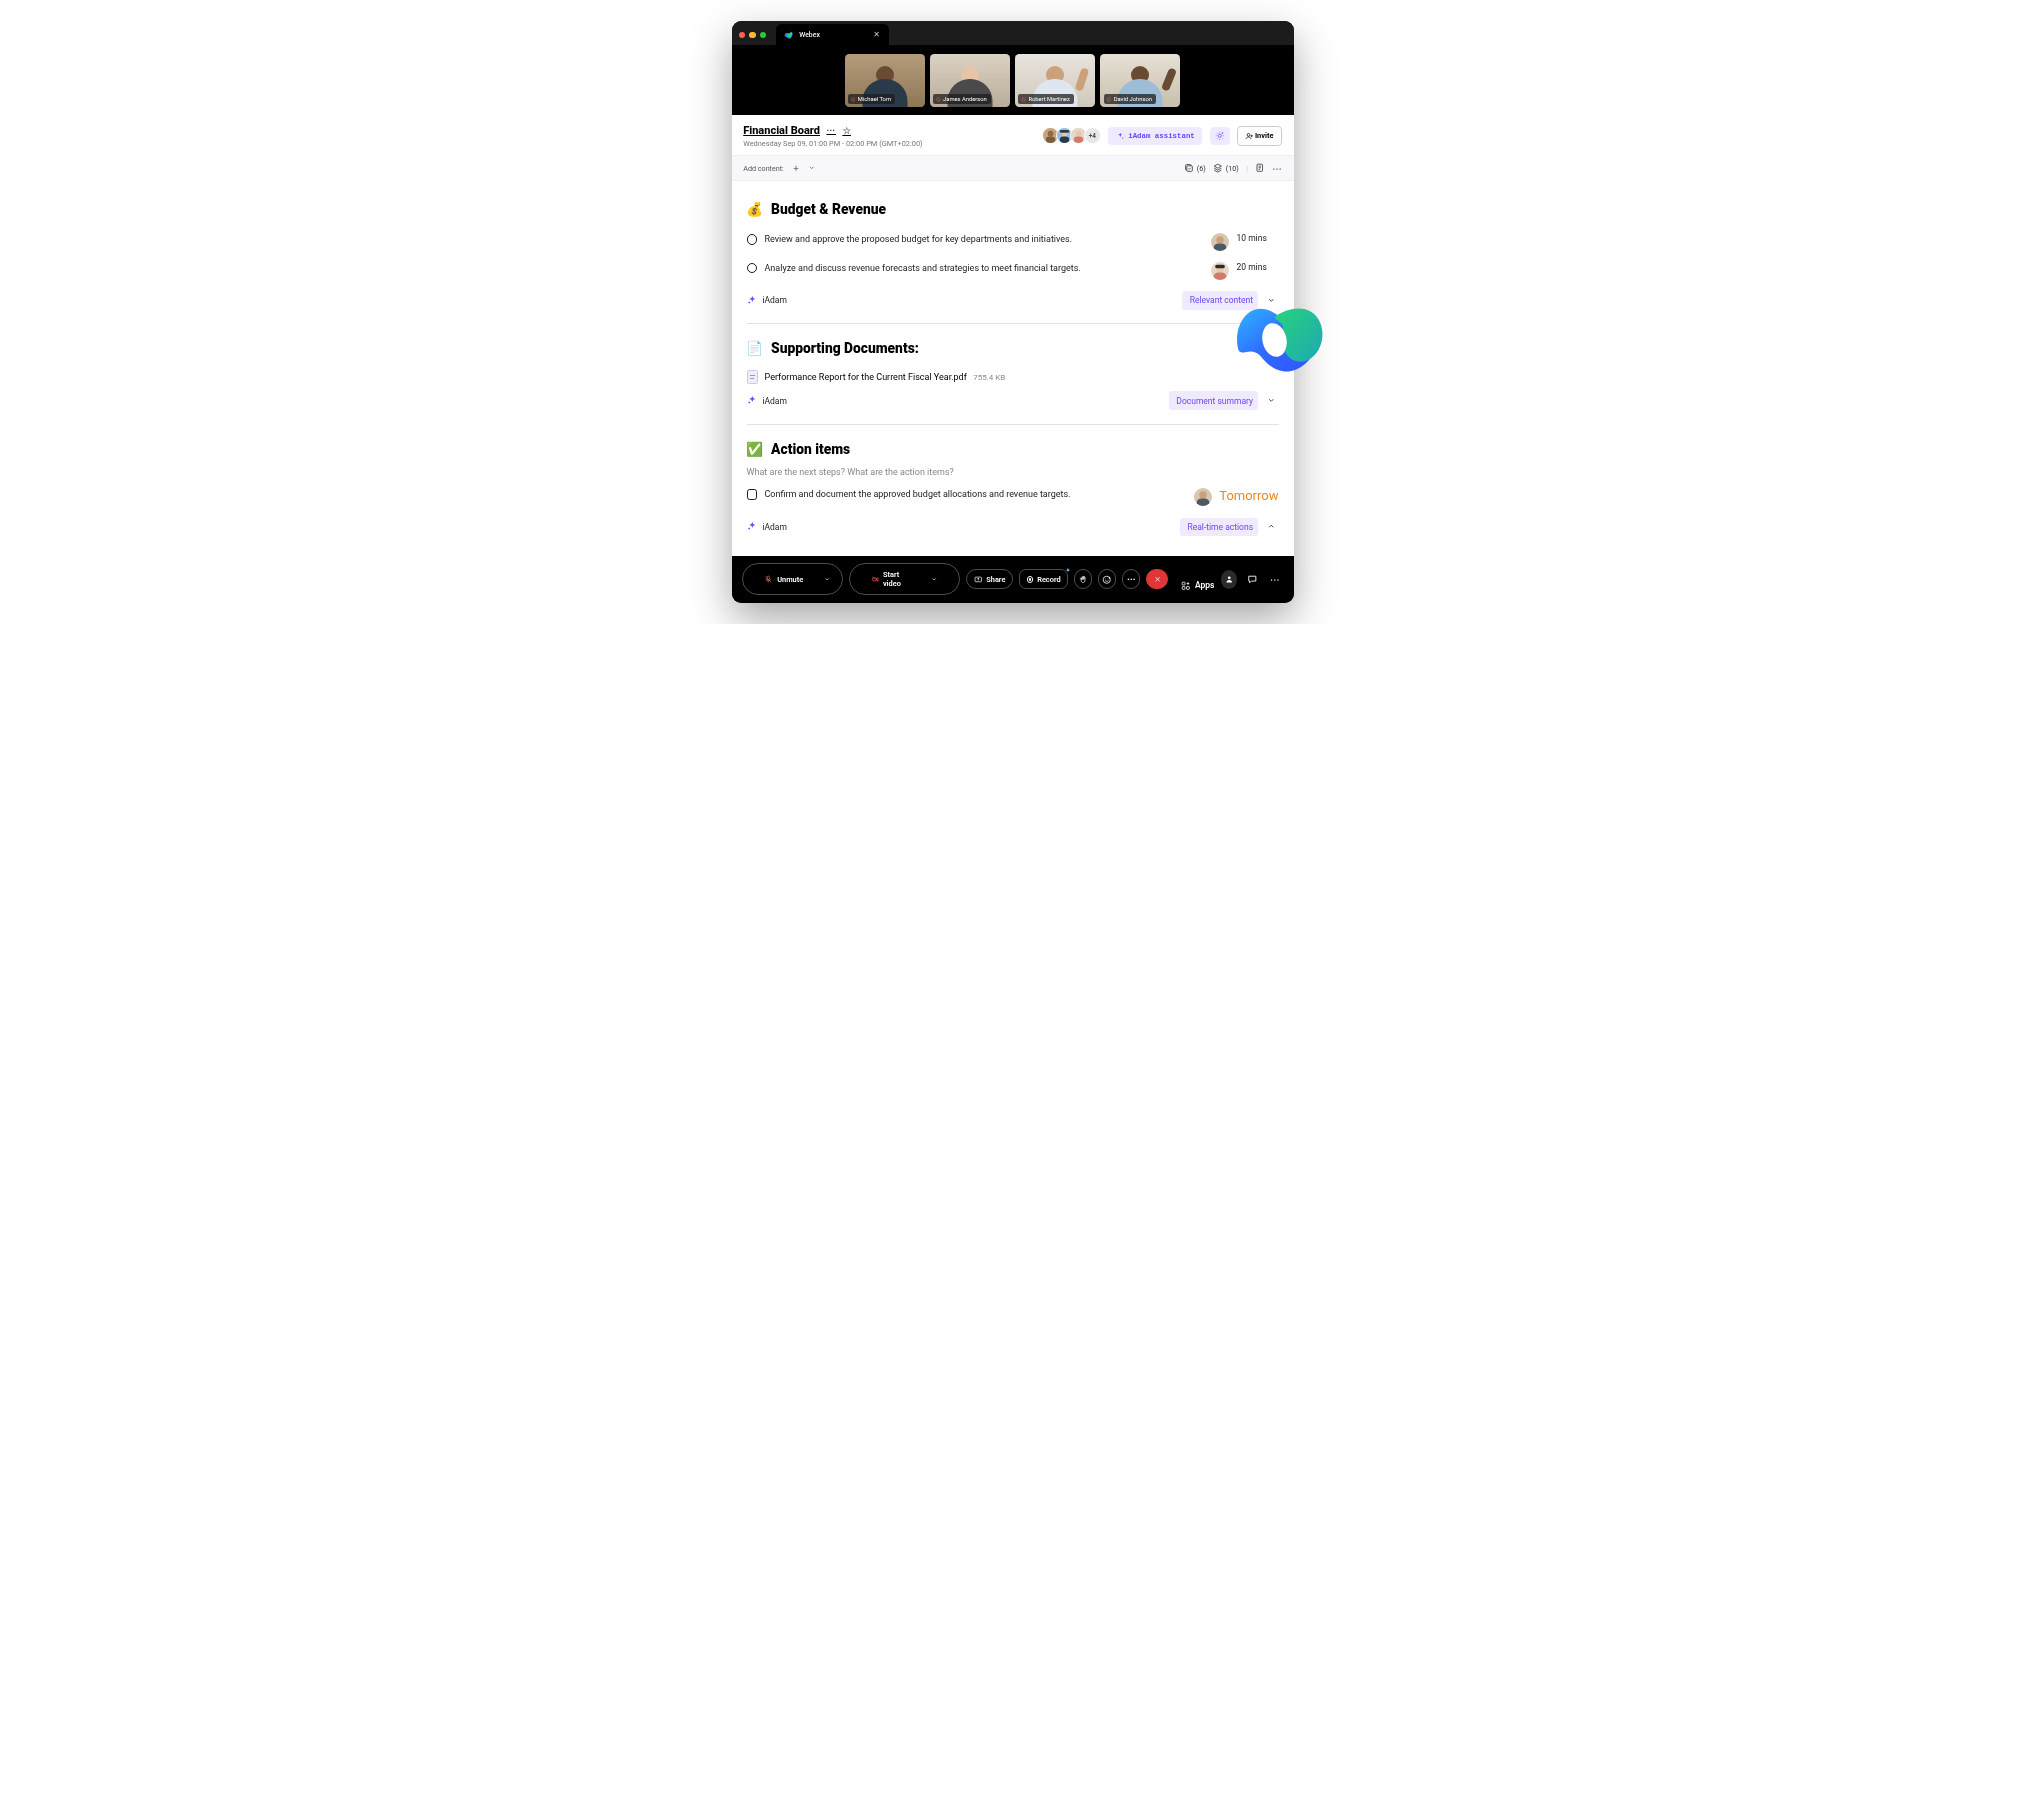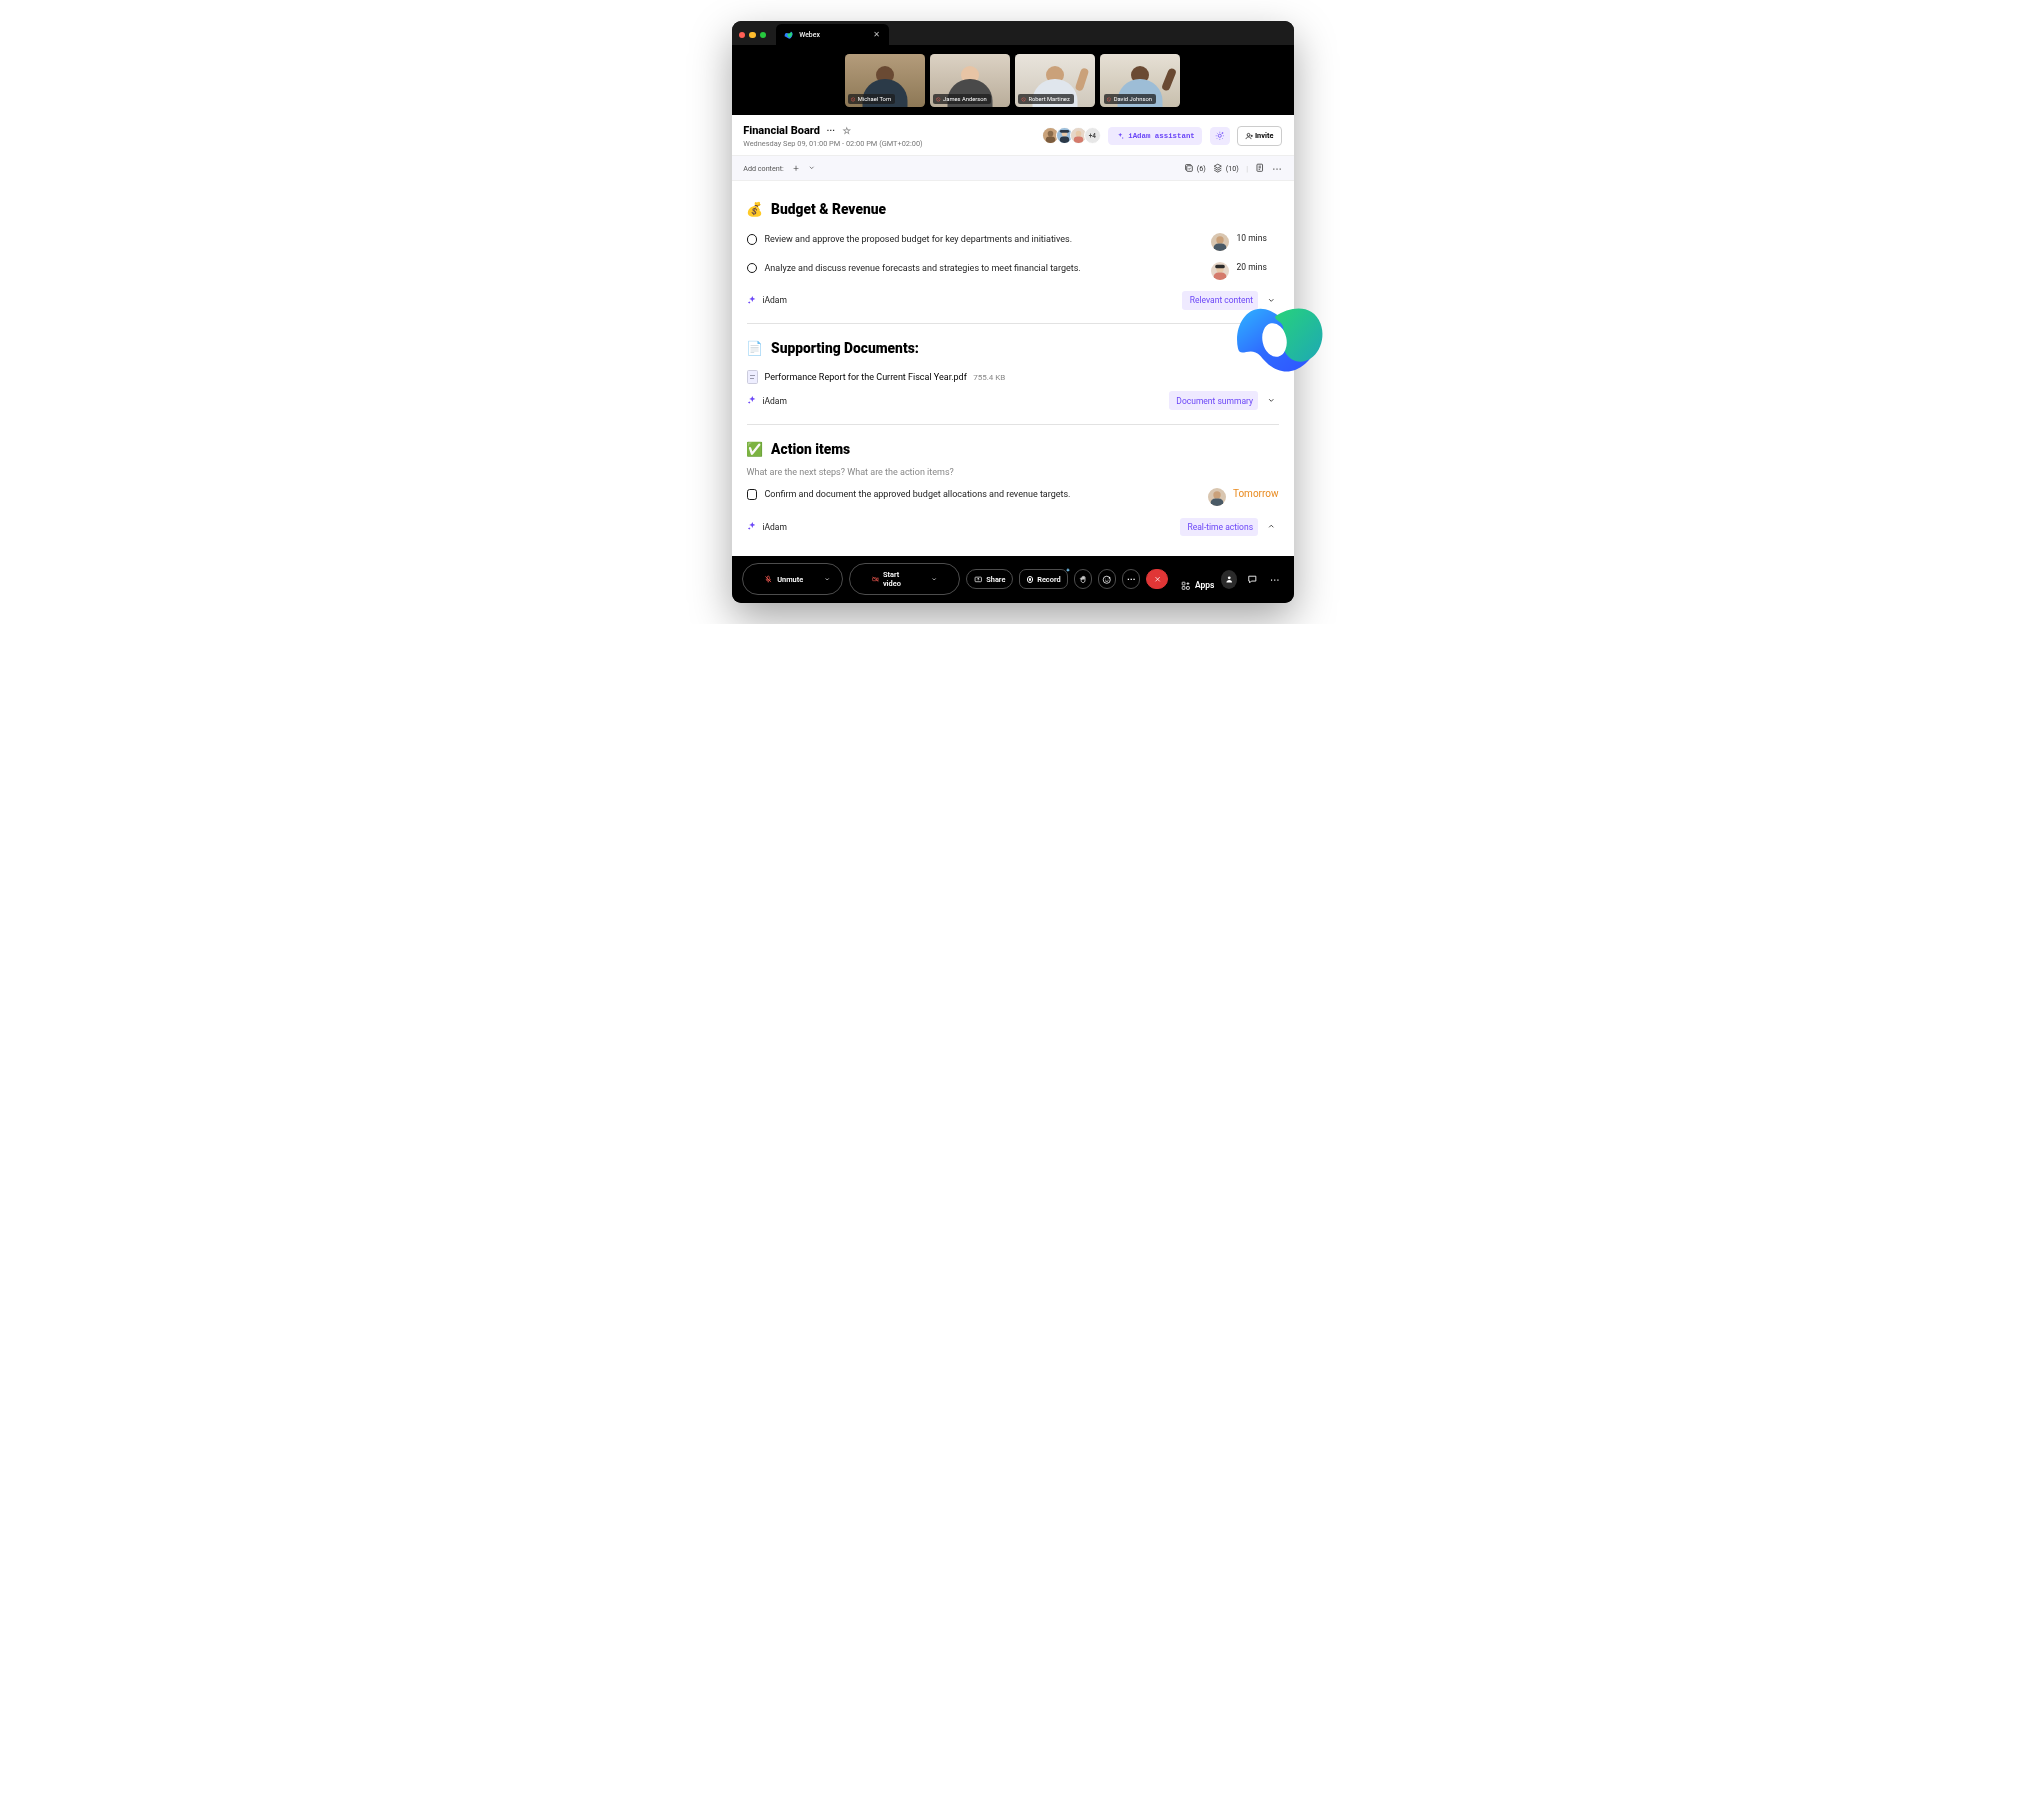--- a/index.html
+++ b/index.html
@@ -98,21 +98,21 @@
   .img.v4 .head{background:#6a4a33;}
   .img.v4 .torso{background:#9dbdd6;}
   .img.v4 .arm{background:#6a4a33;right:7.4px;transform:rotate(22deg);}
   
   .body{background:#fff;}
   .header{
     display:flex;align-items:center;padding:8.5px 11.7px 7.4px;
     gap:7.4px;
   }
   .header-left{flex:1;}
-  .title-row{display:flex;align-items:center;gap:6.4px;font-size:11px;font-weight:800;}
+  .title-row{display:flex;align-items:center;gap:6.4px;font-size:11px;font-weight:800;text-decoration:underline;}
   .title-row .more{letter-spacing:1.1px;font-weight:700;color:#333;cursor:pointer;font-size:8.5px;}
   .star{font-size:9.5px;color:#888;cursor:pointer;}
   .subtitle{color:#777;font-size:7.4px;margin-top:2px;}
   .avatars{display:flex;align-items:center;}
   .av{width:17px;height:17px;border-radius:50%;border:1.1px solid #fff;margin-left:-3.2px;display:flex;align-items:center;justify-content:center;font-size:6.4px;color:#444;background:#ddd;overflow:hidden;}
   .av.plus{background:#e7e7e7;font-weight:600;}
   .av svg{width:100%;height:100%;}
   .assist-btn{
     display:flex;align-items:center;gap:4.2px;background:var(--purple-bg);
     color:var(--purple);padding:4.8px 7.4px;border-radius:4.2px;
@@ -139,21 +139,21 @@
   .section{border-bottom:0.5px solid var(--border);padding:16px 0 13.8px;}
   .section:last-child{border-bottom:none;}
   .sec-h{display:flex;align-items:center;gap:7.4px;font-size:13.8px;font-weight:900;margin-bottom:10.6px;}
   .sec-emoji{font-size:13.8px;}
   .row{display:flex;align-items:flex-start;gap:7.4px;padding:5.3px 0;font-size:9px;color:#222;}
   .row .check{width:10.6px;height:10.6px;border:1.1px solid #1a1a1a;border-radius:50%;flex-shrink:0;margin-top:1.1px;}
   .row .sq{border-radius:2.7px;}
   .row .rtext{flex:1;line-height:1.5;}
   .row .av-sm{width:18px;height:18px;border-radius:50%;flex-shrink:0;overflow:hidden;}
   .row .dur{width:42px;text-align:left;font-size:8.5px;color:#222;}
-  .row .due{color:var(--orange);font-size:10px;}
+  .row .due{color:var(--orange);font-size:13px;}
   .iadam{
     display:flex;align-items:center;gap:5.3px;margin-top:6.4px;
     font-size:8.5px;color:#222;
   }
   .sparkle{color:var(--purple);}
   .iadam .spacer{flex:1;}
   .rc-pill{
     display:flex;align-items:center;gap:7.4px;background:var(--purple-bg);
     color:var(--purple);padding:4.2px 5.3px 4.2px 7.4px;border-radius:3.2px;
     font-size:8.5px;cursor:pointer;

